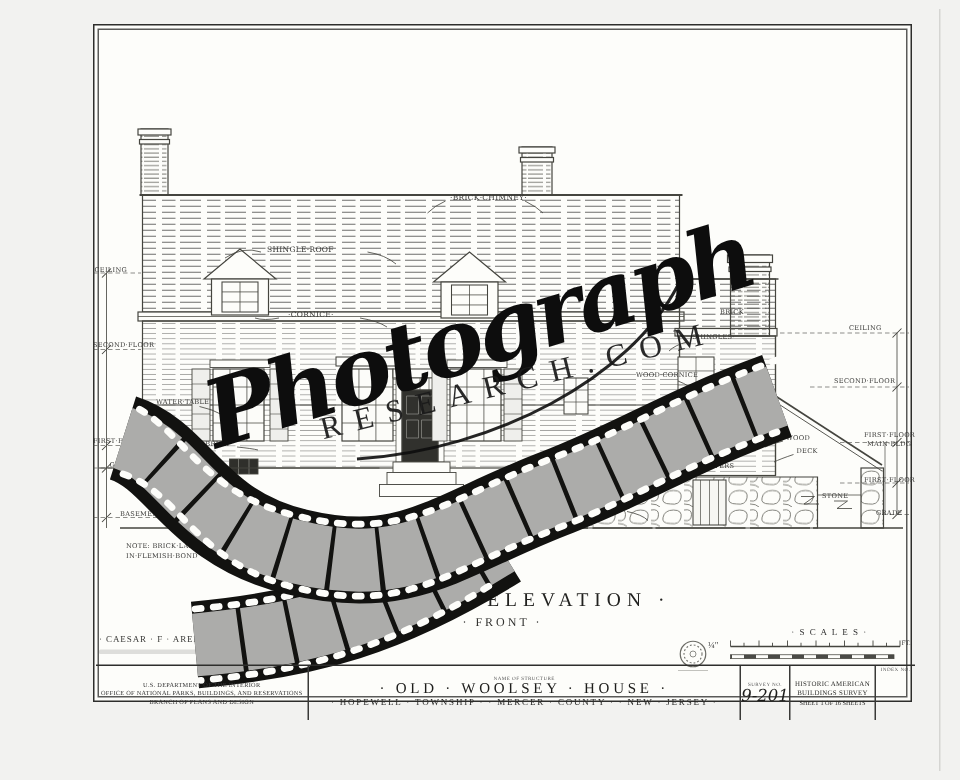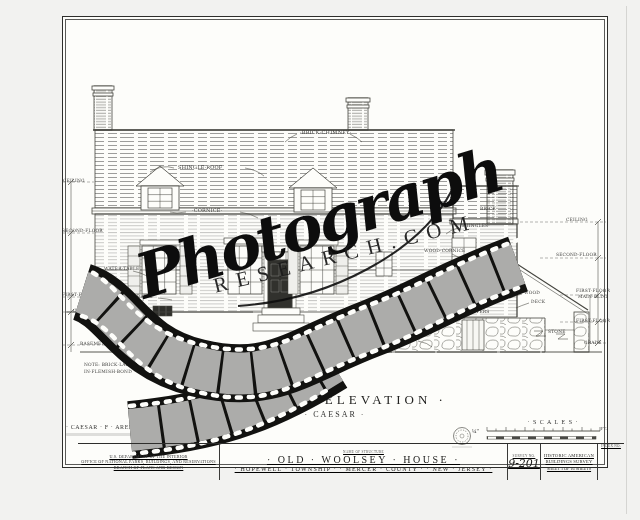--- a/index.html
+++ b/index.html
@@ -29,22 +29,22 @@
   #title-sub{font:normal 8px "Liberation Serif",serif;letter-spacing:2px;color:#333331;margin-top:2px;}
   #credit{position:absolute;left:66px;top:424px;font:normal 6px "Liberation Serif",serif;
        letter-spacing:.6px;color:#3c3c3a;z-index:4;}
   #credit-faint{position:absolute;left:66px;top:433px;width:158px;height:3px;
        background:#bfbfbc;opacity:.5;border-radius:1px;z-index:4;}
   #scales-label{position:absolute;left:518px;top:419px;width:70px;text-align:center;
        font:normal 6px "Liberation Serif",serif;letter-spacing:1px;color:#333;z-index:4;}
   #scale-ratio{position:absolute;left:472px;top:428px;font:normal 6px "Liberation Serif",serif;color:#444;z-index:4;}
   #scale-ft{position:absolute;left:601px;top:426px;font:normal 4.5px "Liberation Serif",serif;color:#444;z-index:4;}
   
-  #tblock{position:absolute;left:78px;top:443px;width:546px;height:37px;box-sizing:border-box;
-       border-top:1.2px solid #2e2e2c;display:flex;z-index:5;background:transparent;text-decoration:underline;}
+  #tblock{position:absolute;left:64px;top:443px;width:546px;height:37px;box-sizing:border-box;
+       border-top:1.2px solid #2e2e2c;display:flex;z-index:5;background:transparent;}
   .tcell{box-sizing:border-box;border-left:1px solid #3a3a38;display:flex;flex-direction:column;
        align-items:center;justify-content:center;overflow:hidden;}
   .tcell:first-child{border-left:none;}
   .dept{font:normal 4.2px "Liberation Serif",serif;color:#333;line-height:1.25;text-align:center;letter-spacing:.2px;}
   .microhead{font:normal 3.4px "Liberation Serif",serif;color:#555;letter-spacing:.3px;line-height:1.1;}
   .sname{font:normal 10px "Liberation Serif",serif;letter-spacing:2.5px;color:#1d1d1b;line-height:1.05;}
   .sloc{font:normal 6px "Liberation Serif",serif;letter-spacing:1.2px;color:#2a2a28;line-height:1.2;}
   .surveyno{font:italic 11px "DejaVu Serif",serif;color:#1c1c1a;line-height:1;}
   .habs{font:normal 4.6px "Liberation Serif",serif;color:#2e2e2c;line-height:1.3;text-align:center;letter-spacing:.2px;}
   .sheetinfo{font:normal 4.2px "Liberation Serif",serif;color:#2e2e2c;margin-top:1px;}
@@ -241,21 +241,21 @@
 
       <path d="M452 190 C 420 252, 330 300, 238 306" stroke="#0d0d0d" stroke-width="2" stroke-opacity="0.9"></path>
     </g>
   </svg>
 
   <div id="wm-script">Photograph</div>
   <div id="wm-domain">RESEARCH.COM</div>
 
   <div id="title-wrap">
     <div id="title-main">· SOUTH · ELEVATION ·</div>
-    <div id="title-sub">· CAESAR ·</div>
+    <div id="title-sub">· FRONT ·</div>
   </div>
   <div id="credit">· CAESAR · F · ARENA ·  · DEL ·</div>
   <div id="credit-faint"></div>
   <div id="scales-label">· S C A L E S ·</div>
   <div id="scale-ratio">¼"</div>
   <div id="scale-ft">FT.</div>
 
   <div id="tblock">
     <div class="tcell" style="width:141px;">
       <div class="dept">U.S. DEPARTMENT OF THE INTERIOR</div>

